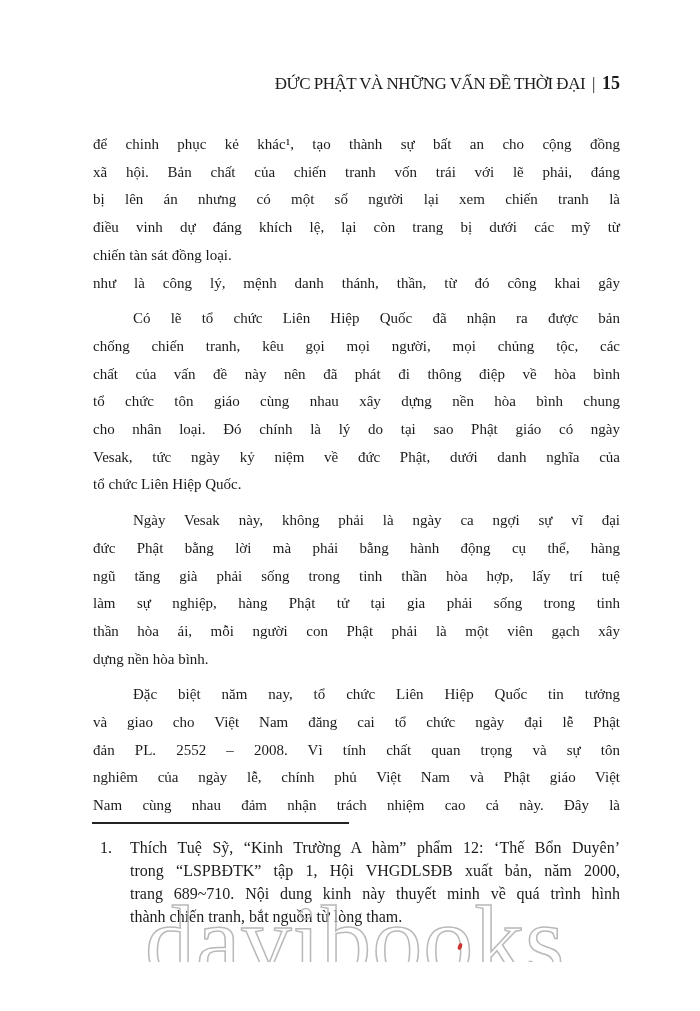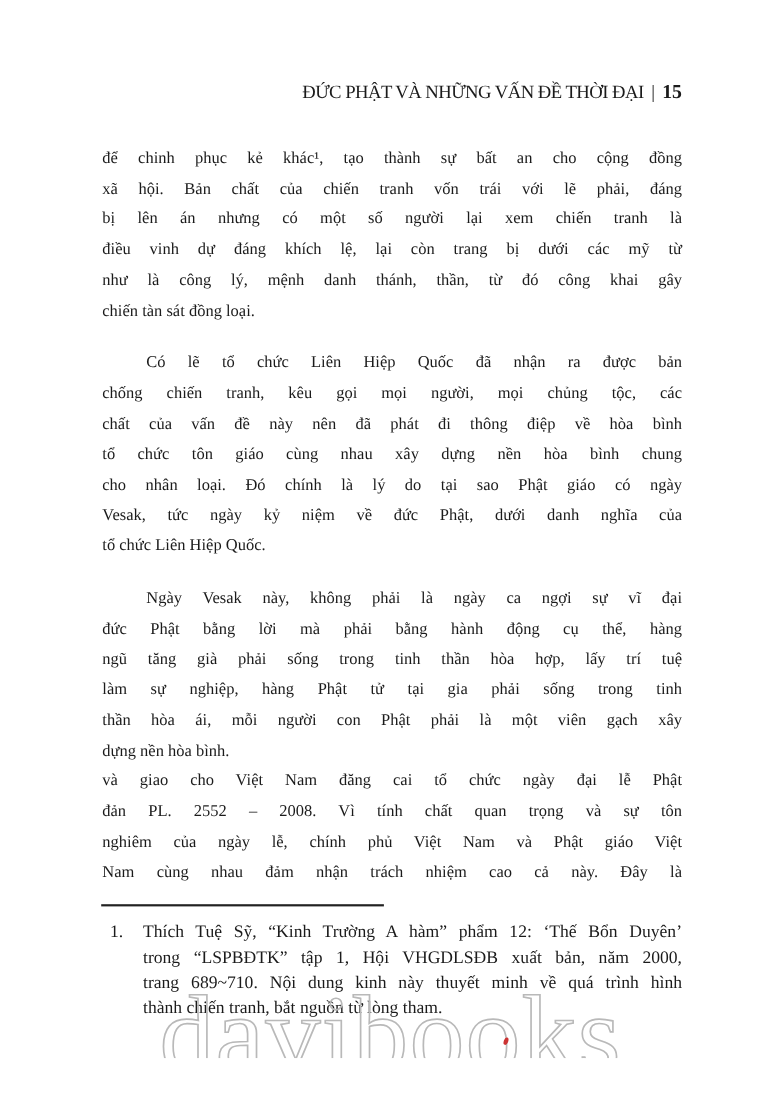--- a/index.html
+++ b/index.html
@@ -33,21 +33,21 @@
     width: 527px;
     font-size: 15px;
   }
   .line {
     line-height: 27.7px;
     text-align: justify;
     text-align-last: justify;
     white-space: nowrap;
   }
   .line.first { text-indent: 40px; }
-  .line.gap { margin-top: 20px; }
+  .line.gap { margin-top: 8px; }
   .line.last { text-align-last: left; }
   
   .fn-rule {
     position: absolute;
     left: 92px;
     top: 822px;
     width: 257px;
     height: 2px;
     background: var(--rule, #222222);
   }
@@ -114,35 +114,36 @@
 
   <div class="header">
     <span>ĐỨC PHẬT VÀ NHỮNG VẤN ĐỀ THỜI ĐẠI</span><span class="hdr-div">|</span><span class="pn">15</span>
   </div>
 
   <div class="body-text">
       <div class="line">để chinh phục kẻ khác¹, tạo thành sự bất an cho cộng đồng</div>
       <div class="line">xã hội. Bản chất của chiến tranh vốn trái với lẽ phải, đáng</div>
       <div class="line">bị lên án nhưng có một số người lại xem chiến tranh là</div>
       <div class="line">điều vinh dự đáng khích lệ, lại còn trang bị dưới các mỹ từ</div>
+      <div class="line last">chiến tàn sát đồng loại.</div>
       <div class="line">như là công lý, mệnh danh thánh, thần, từ đó công khai gây</div>
-      <div class="line last">chiến tàn sát đồng loại.</div>
       <div class="line first gap">Có lẽ tổ chức Liên Hiệp Quốc đã nhận ra được bản</div>
       <div class="line">chống chiến tranh, kêu gọi mọi người, mọi chủng tộc, các</div>
       <div class="line">chất của vấn đề này nên đã phát đi thông điệp về hòa bình</div>
       <div class="line">tổ chức tôn giáo cùng nhau xây dựng nền hòa bình chung</div>
       <div class="line">cho nhân loại. Đó chính là lý do tại sao Phật giáo có ngày</div>
       <div class="line">Vesak, tức ngày kỷ niệm về đức Phật, dưới danh nghĩa của</div>
       <div class="line last">tổ chức Liên Hiệp Quốc.</div>
       <div class="line first gap">Ngày Vesak này, không phải là ngày ca ngợi sự vĩ đại</div>
       <div class="line">đức Phật bằng lời mà phải bằng hành động cụ thể, hàng</div>
       <div class="line">ngũ tăng già phải sống trong tinh thần hòa hợp, lấy trí tuệ</div>
       <div class="line">làm sự nghiệp, hàng Phật tử tại gia phải sống trong tinh</div>
       <div class="line">thần hòa ái, mỗi người con Phật phải là một viên gạch xây</div>
       <div class="line last">dựng nền hòa bình.</div>
+      <div class="line first gap">Đặc biệt năm nay, tổ chức Liên Hiệp Quốc tin tưởng</div>
       <div class="line">và giao cho Việt Nam đăng cai tổ chức ngày đại lễ Phật</div>
       <div class="line">đản PL. 2552 – 2008. Vì tính chất quan trọng và sự tôn</div>
       <div class="line">nghiêm của ngày lễ, chính phủ Việt Nam và Phật giáo Việt</div>
       <div class="line">Nam cùng nhau đảm nhận trách nhiệm cao cả này. Đây là</div>
     </div>
 
   <div class="fn-rule"></div>
 
   <div class="footnote">
     <span class="fn-num">1.</span>

